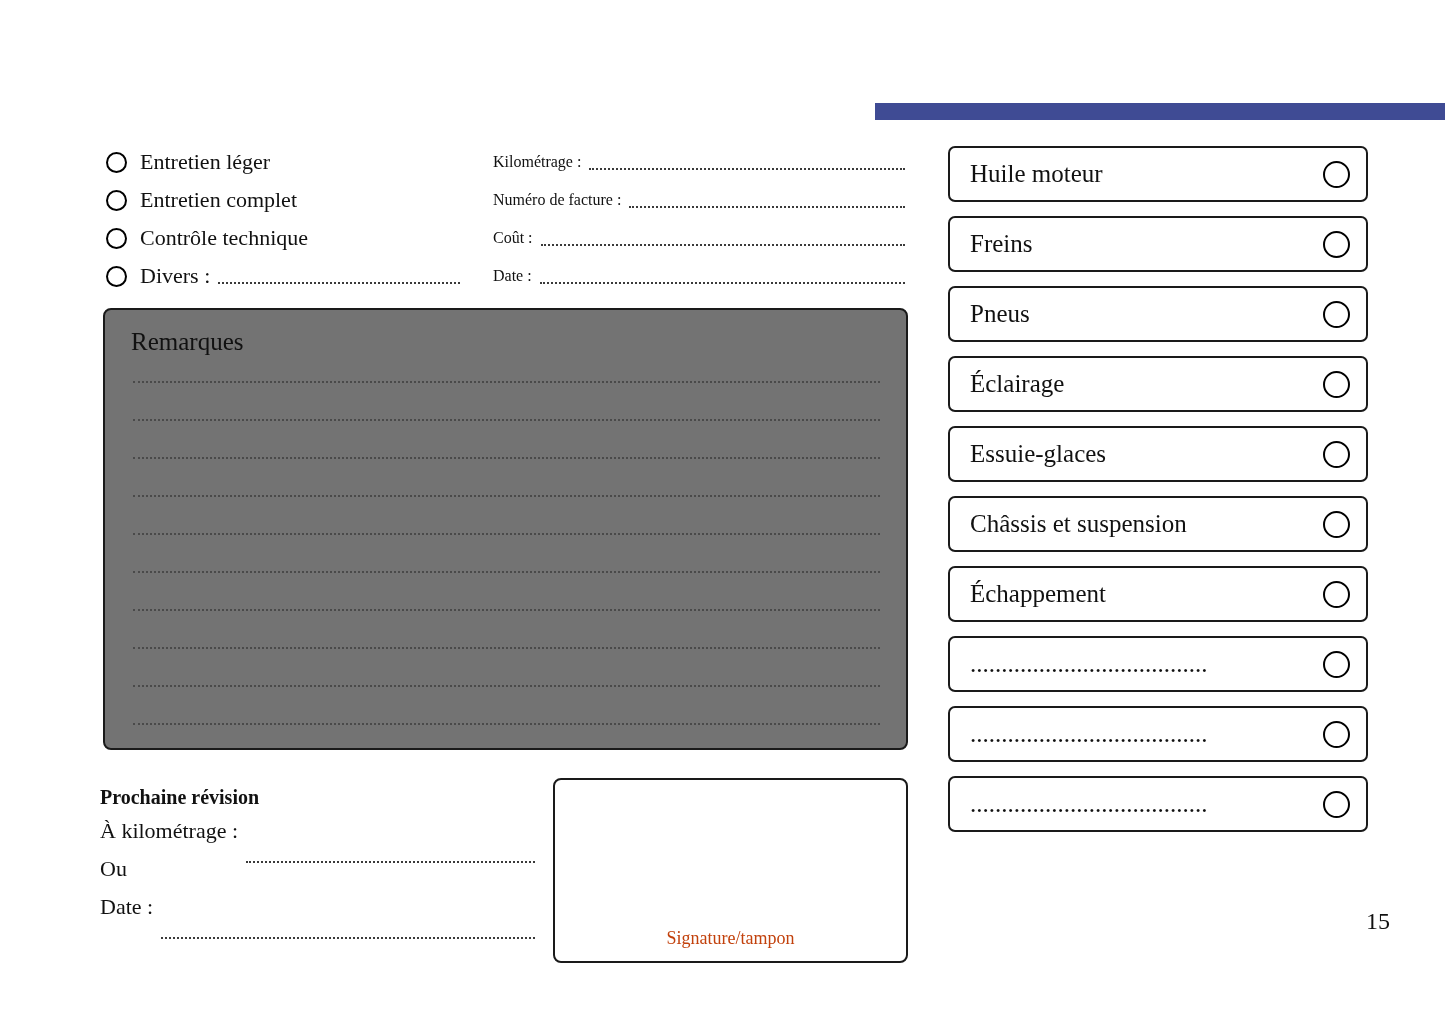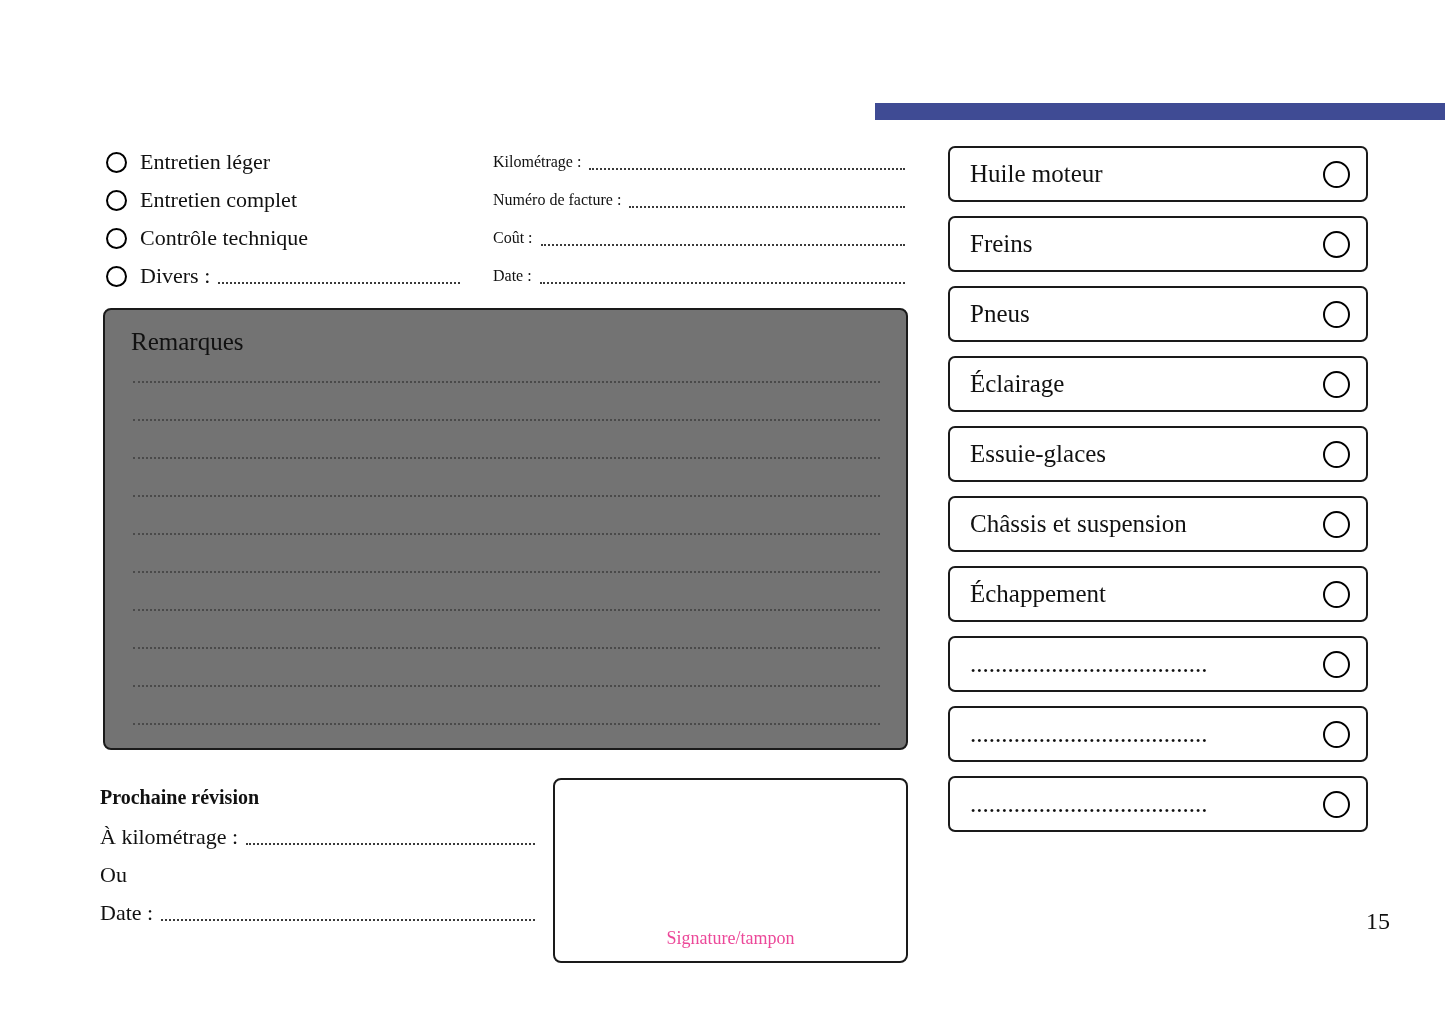--- a/index.html
+++ b/index.html
@@ -95,39 +95,38 @@
   }
   .ns-title {
     font-size: 20px;
     font-weight: bold;
     height: 42px;
     display: flex;
     align-items: center;
   }
   .ns-row {
     display: flex;
-    align-items: center;
     height: 38px;
     font-size: 22px;
   }
 
   
   .signature {
     position: absolute;
     left: 553px; top: 778px;
     width: 355px; height: 185px;
     border: 2px solid #1a1a1a;
     border-radius: 8px;
     background: #fff;
   }
   .signature-label {
     position: absolute;
     left: 0; right: 0; bottom: 12px;
     text-align: center;
-    color: #ec4899;
+    color: #c2410c;
     font-size: 18px;
   }
 
   
   .checklist {
     position: absolute;
     left: 948px; top: 146px;
     width: 420px;
   }
   .check-item {

